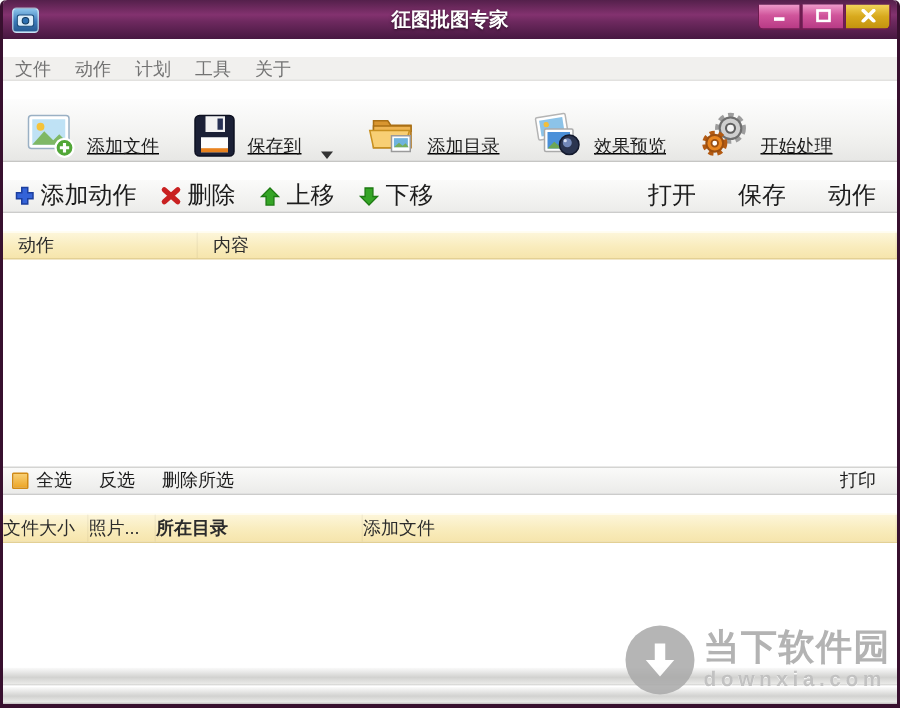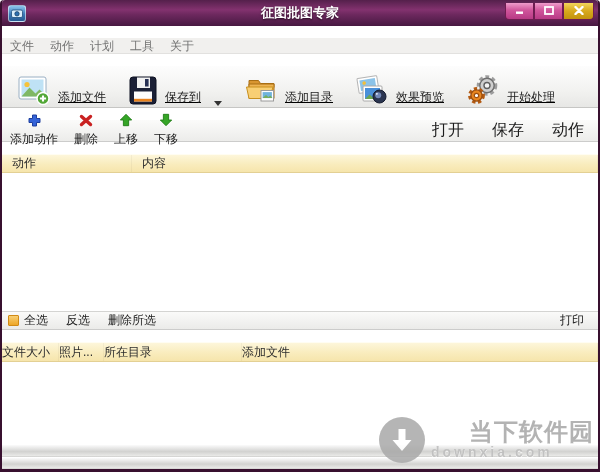--- a/index.html
+++ b/index.html
@@ -34,21 +34,21 @@
   .toolbar{ height:42px; flex:none; display:flex; align-items:center; padding-left:4px;
     background:linear-gradient(180deg,#fdfdfd 0%,#f2f2f0 60%,#e7e7e5 100%);
     border-bottom:1px solid #c6c6c4; }
   .tbtn{ height:38px; display:flex; align-items:flex-end; gap:7px; padding:0 11px; border-radius:3px;text-decoration:underline; }
   .tbtn .lbl{ font-size:12px; color:#1c1c1c; }
   .caret{ width:0; height:0; border-left:4px solid transparent; border-right:4px solid transparent;
     border-top:5px solid #333; margin-left:6px; }
   
   .actionbar{ height:22px; flex:none; display:flex; align-items:center; padding:0 14px 0 8px;
     background:linear-gradient(180deg,#fbfbfa 0%,#ececea 100%); border-bottom:1px solid #cccccb; }
-  .abtn{ display:flex; align-items:center; gap:4px; margin-right:16px; font-size:12px; color:#1c1c1c;flex-direction:column; }
+  .abtn{ display:flex; align-items:center; gap:4px; margin-right:16px; font-size:16px; color:#1c1c1c; }
   .abar-right{ margin-left:auto; display:flex; gap:28px; }
   .abar-right span{ font-size:16px; color:#1c1c1c; }
   
   .thead{ flex:none; display:flex; align-items:center;
     background:linear-gradient(180deg,#fdf6da 0%,#f9ecbd 55%,#f6e5ac 100%);
     border-top:1px solid #fffdf2; border-bottom:1px solid #e3d094; font-size:12px; color:#2c2c2c; }
   .thead.actions{ height:19px; }
   .thead.files{ height:20px; }
   .thead .col{ padding-left:0; border-right:1px solid rgba(0,0,0,0.04); height:100%; display:flex; align-items:center; }
   .list{ background:#fff; }
@@ -64,21 +64,21 @@
   .fbar-right{ margin-left:auto; font-size:12px; color:#1c1c1c; }
   
   .statusbar{ height:25px; flex:none; display:flex; flex-direction:column; }
   .status-strip{ flex:1; background:linear-gradient(180deg,#fbfbfb 0%,#d2d2d0 55%,#e9e9e7 90%,#c8c8c6 100%);
     border-top:1px solid #fff; }
   
   .watermark{ position:absolute; right:4px; bottom:6px; display:flex; align-items:center; gap:6px; opacity:.85; pointer-events:none; }
   .wm-circle{ width:46px; height:46px; border-radius:50%; background:#a9a9a9; display:flex; align-items:center; justify-content:center; }
   .wm-text{ display:flex; flex-direction:column; align-items:flex-start; }
   .wm-name{ font-size:24px; font-weight:bold; color:#a6a6a6; letter-spacing:1px; line-height:24px;
-    text-shadow:-1px -1px 0 #fff,1px -1px 0 #fff,-1px 1px 0 #fff,1px 1px 0 #fff;margin-left:38px; }
+    text-shadow:-1px -1px 0 #fff,1px -1px 0 #fff,-1px 1px 0 #fff,1px 1px 0 #fff; }
   .wm-url{ font-size:14px; font-weight:bold; color:#bdbdbd; letter-spacing:3px; line-height:17px;
     text-shadow:0 1px 0 #fff; }
   svg{ display:block; }
 </style>
 </head>
 <body>
 
 <div class="window">
 
   <div class="titlebar">
@@ -232,21 +232,21 @@
     </div>
     <div class="fbtn">
       <span>删除所选</span>
     </div>
     <div class="fbar-right">打印</div>
   </div>
 
   <div class="thead files">
     <div class="col" style="width:57px; padding-left:0;">文件大小</div>
     <div class="col" style="width:45px; padding-left:0;">照片...</div>
-    <div class="col" style="width:138px; padding-left:0;">所在目录</div>
+    <div class="col" style="width:138px; padding-left:0;font-weight:bold;">所在目录</div>
     <div class="col" style="flex:1; padding-left:0;">添加文件</div>
   </div>
   <div class="list files-list"></div>
 
   <div class="statusbar">
     <div class="status-strip"></div>
     <div class="status-strip"></div>
   </div>
 
   <div class="watermark">

